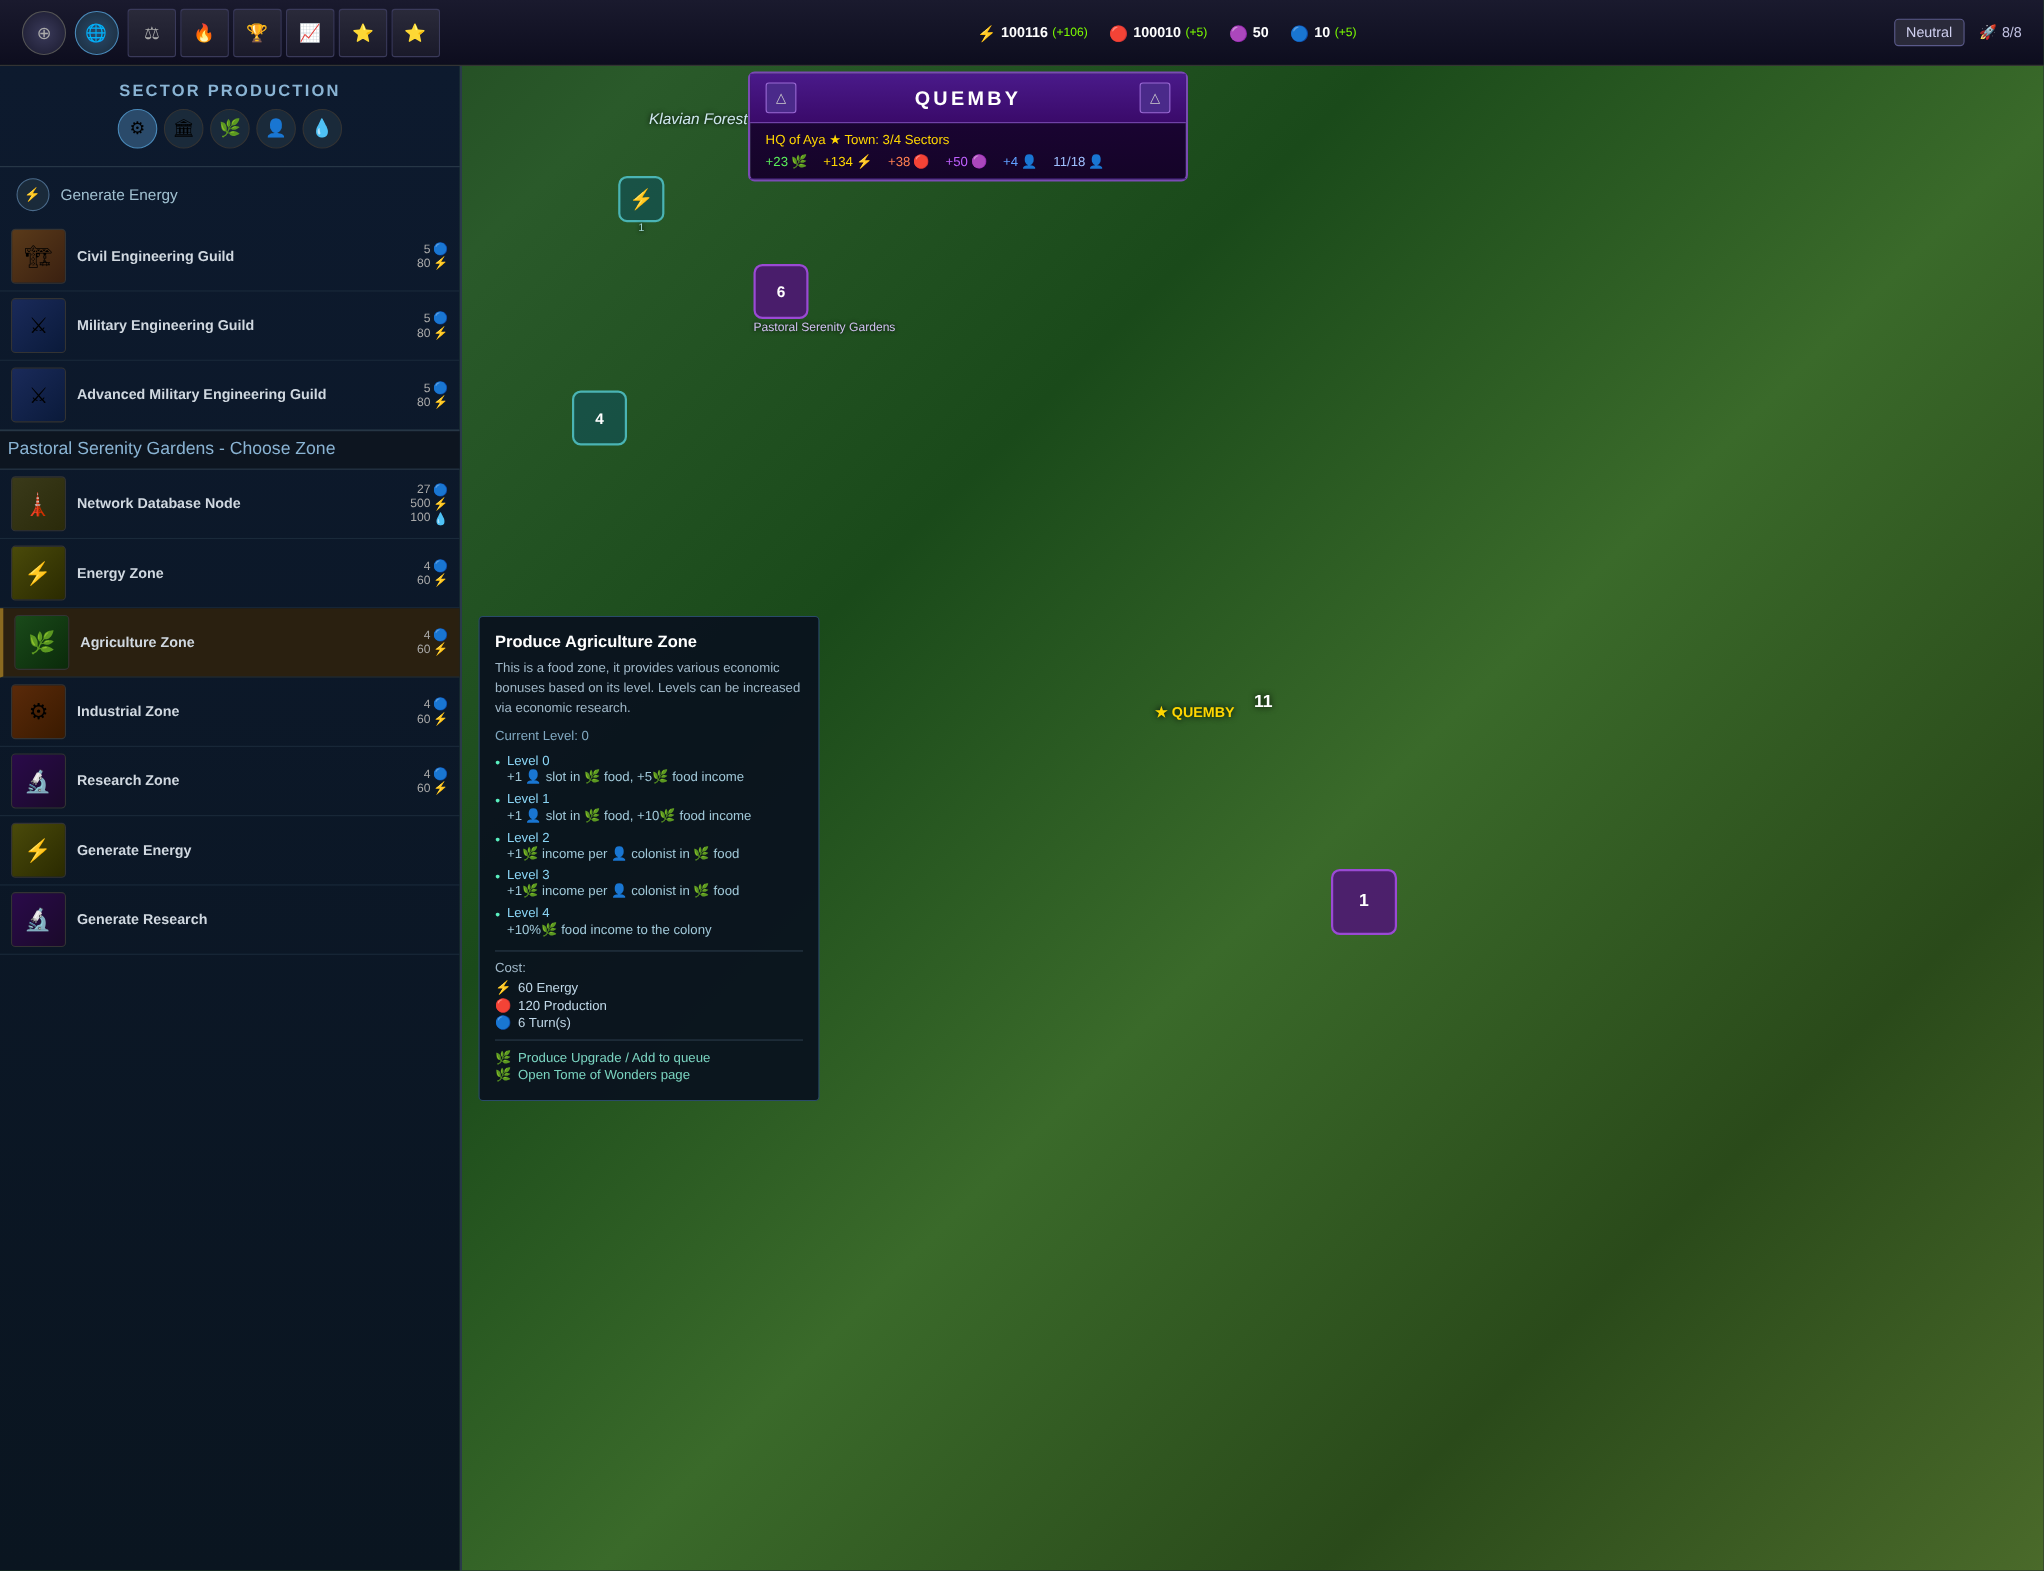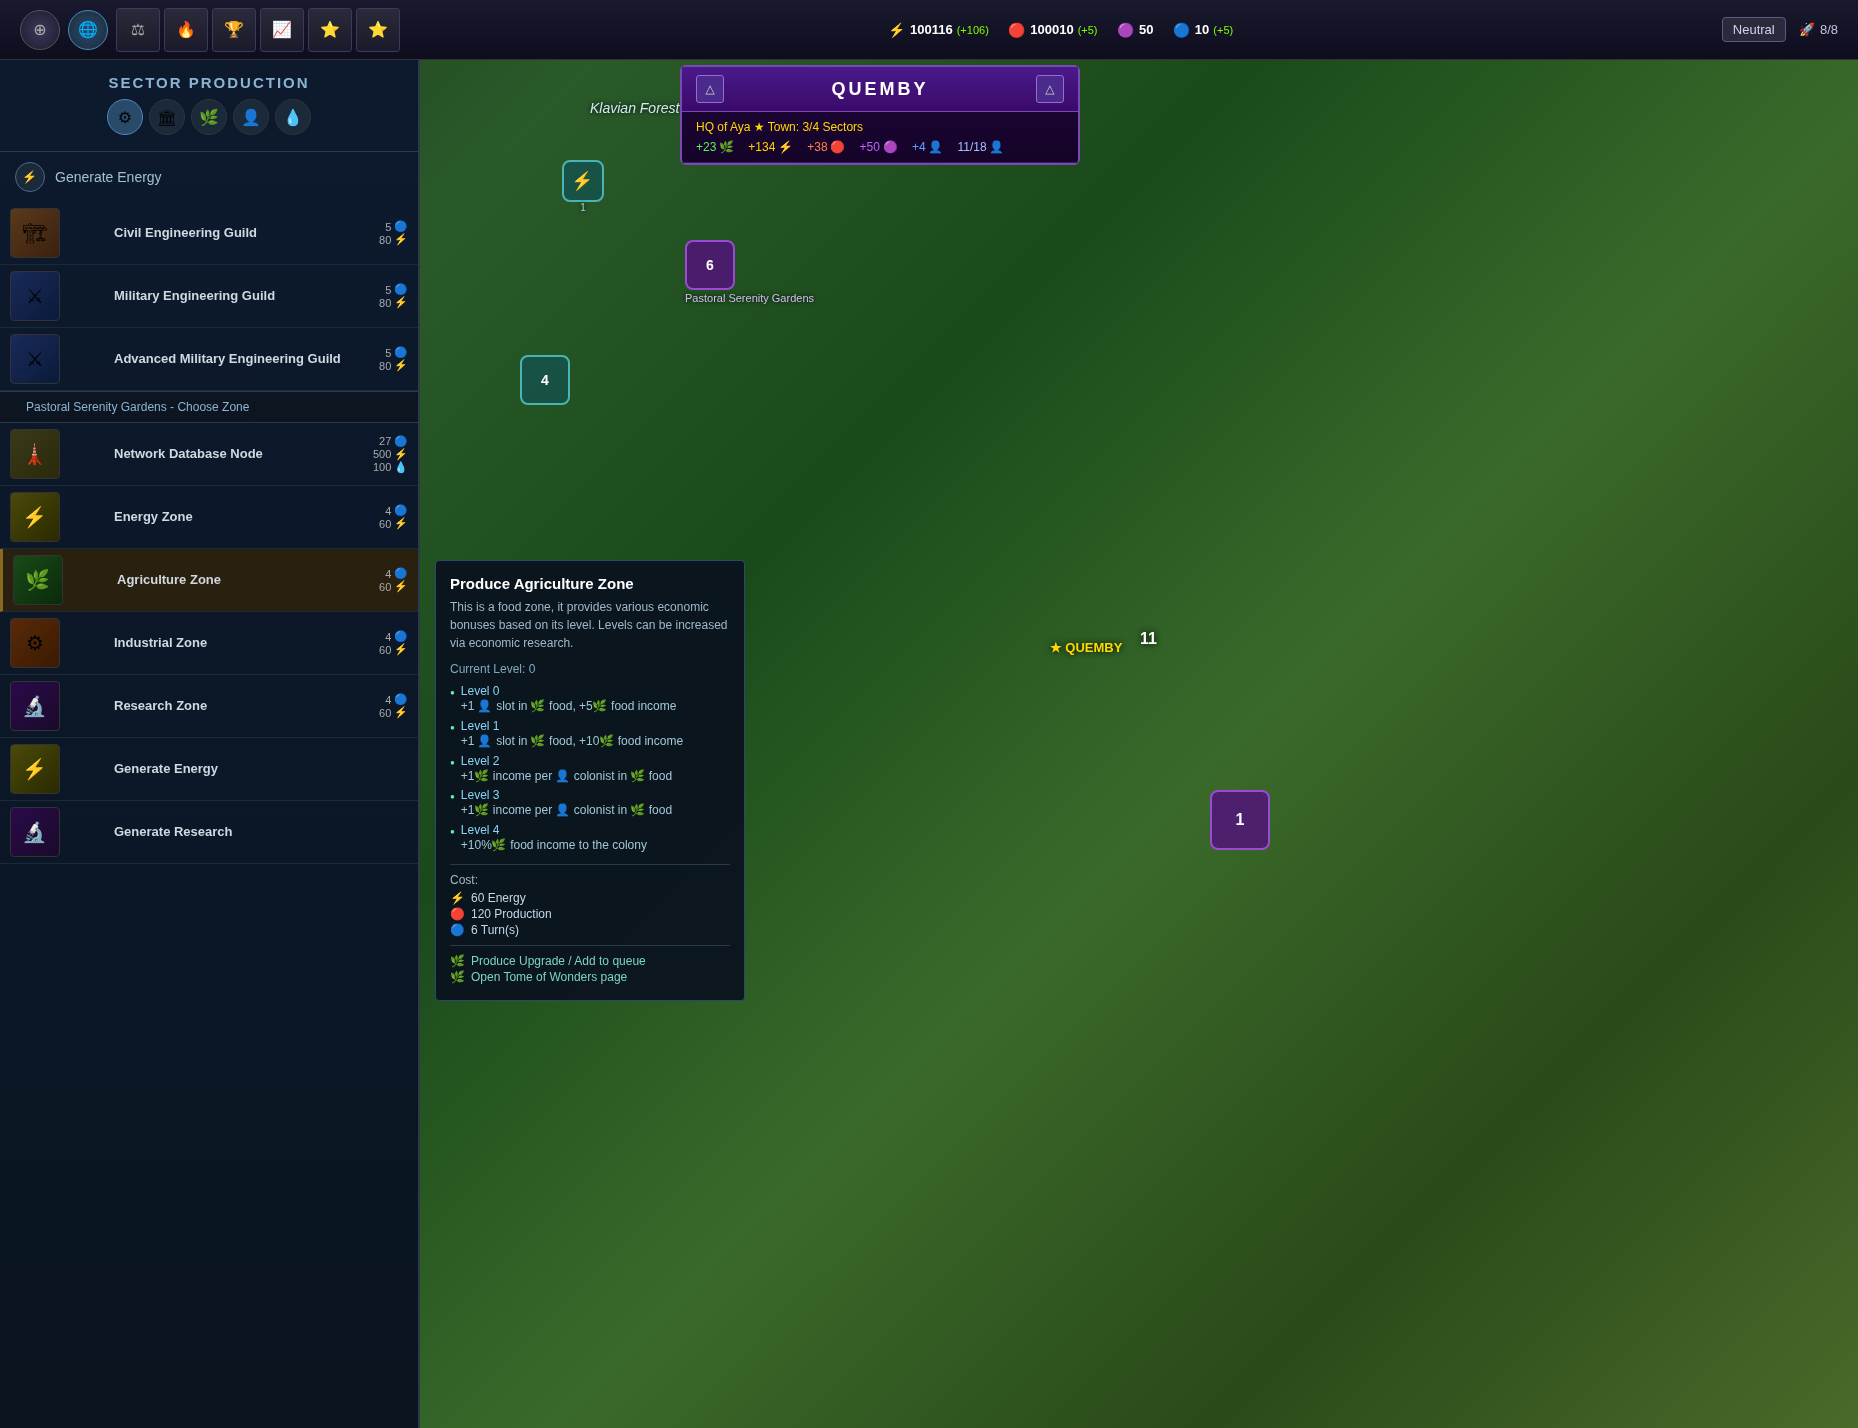--- a/index.html
+++ b/index.html
@@ -156,21 +156,20 @@
     .thumb-brown { background: linear-gradient(135deg, #5a3a1a, #3a2010); }
     .thumb-darkblue { background: linear-gradient(135deg, #1a2a5a, #0a1a3a); }
     .thumb-green { background: linear-gradient(135deg, #1a4a1a, #0a2a0a); }
     .thumb-orange { background: linear-gradient(135deg, #5a2a0a, #3a1a00); }
     .thumb-tower { background: linear-gradient(135deg, #3a3a1a, #2a2a0a); }
     .thumb-yellow2 { background: linear-gradient(135deg, #4a4a0a, #2a2a00); }
     .thumb-purple2 { background: linear-gradient(135deg, #2a0a4a, #1a0a2a); }
 
     .item-info {
       flex: 1;
-      margin-left: 44px;
     }
     .item-name {
       color: #d0d8e0;
       font-size: 13px;
       font-weight: bold;
       margin-bottom: 2px;
     }
 
     .item-costs-right {
       display: flex;
@@ -181,23 +180,23 @@
     .cost-line {
       display: flex;
       align-items: center;
       gap: 3px;
       font-size: 11px;
       color: #aaa;
     }
 
     
     .section-header {
-      padding: 8px 26px;
+      padding: 8px 7px;
       color: #8ab4d4;
-      font-size: 12px;
+      font-size: 16px;
       background: #0d1520;
       border-bottom: 1px solid #2a3a4a;
       border-top: 1px solid #2a3a4a;
     }
     .other-header {
       padding: 8px 15px;
       color: #8ab4d4;
       font-size: 13px;
       letter-spacing: 2px;
       font-weight: bold;

